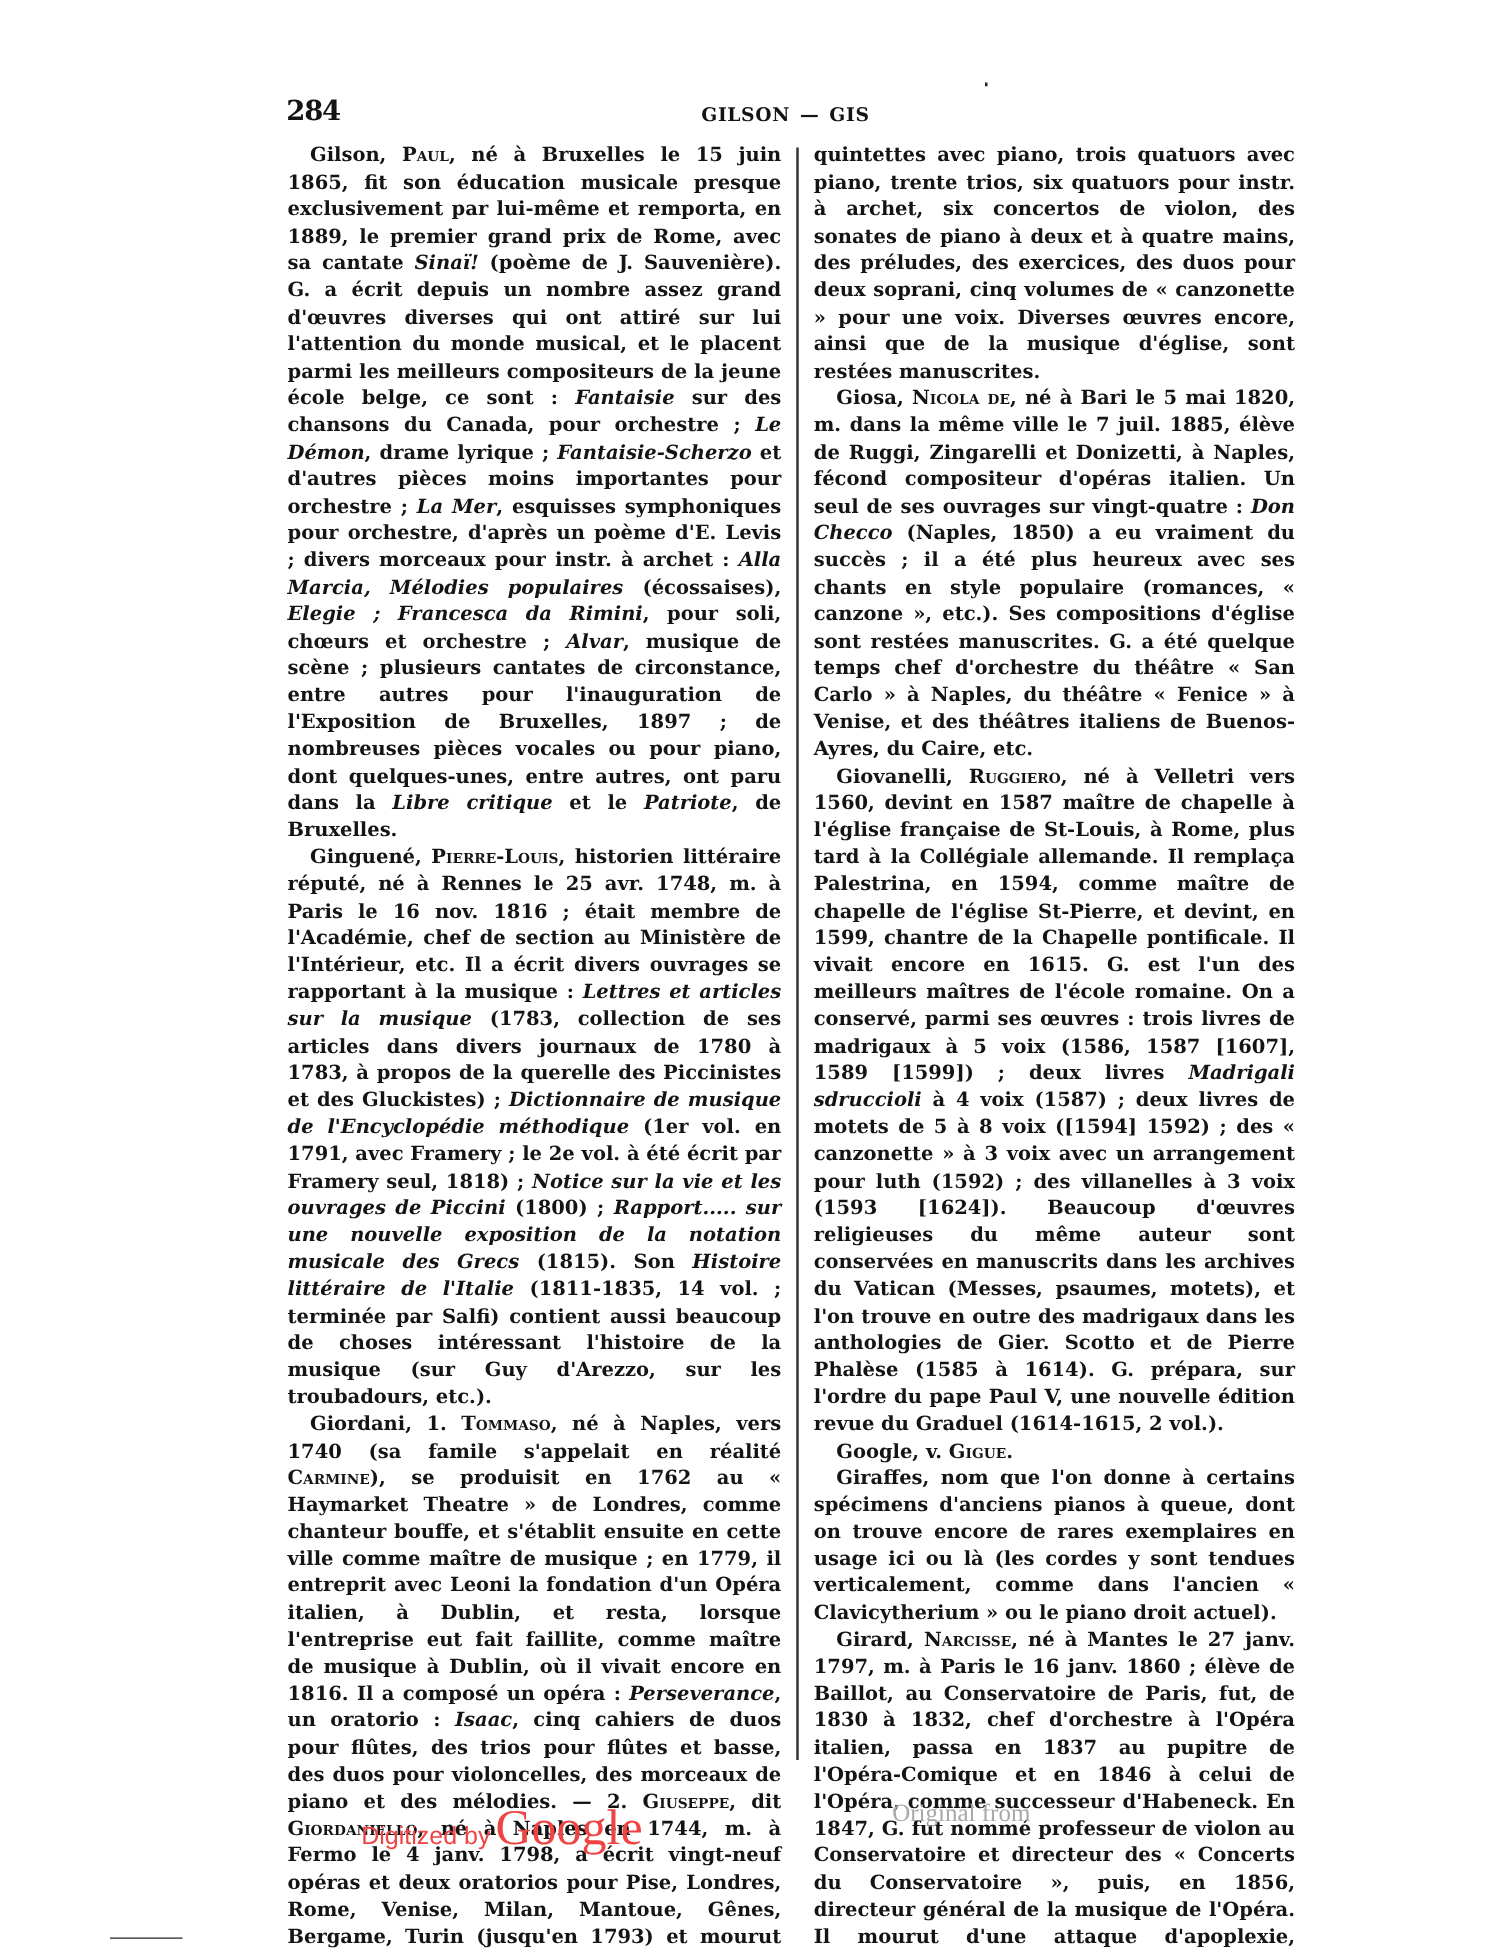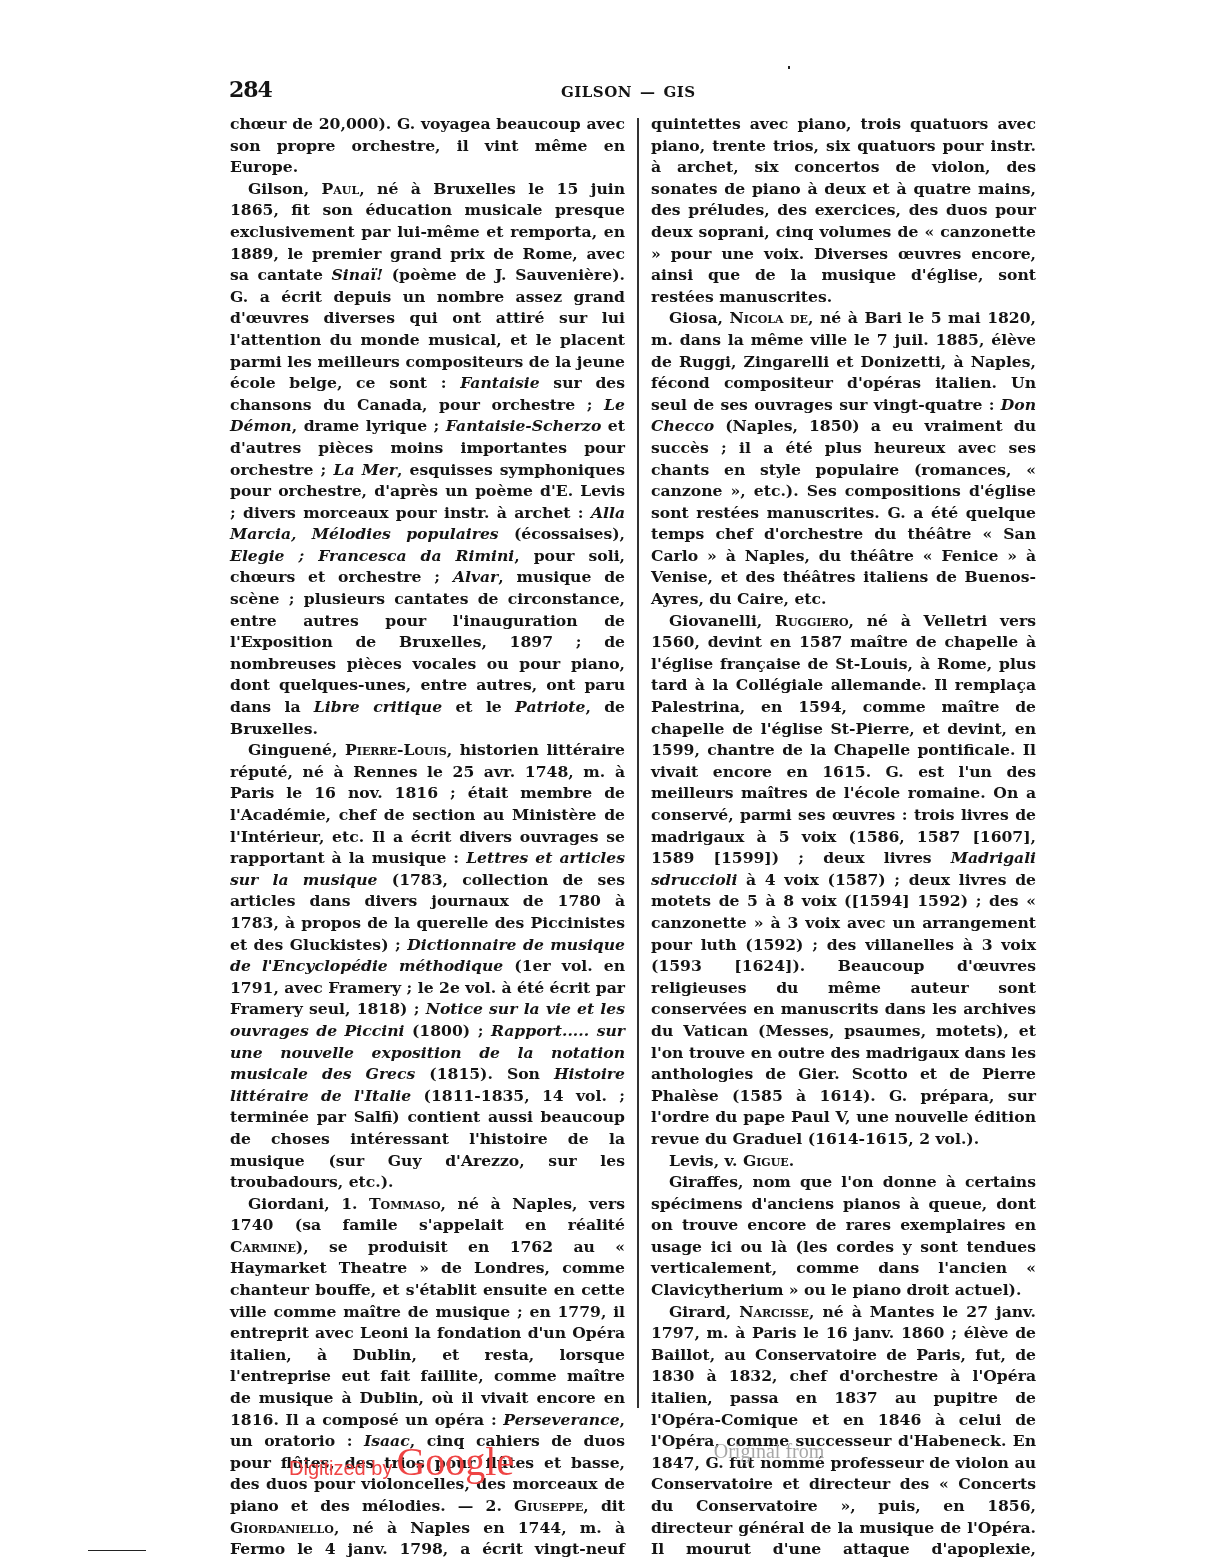--- a/index.html
+++ b/index.html
@@ -30,33 +30,32 @@
 <body>
 
 <div>
   <div class="page-number">284</div>
   <div class="running-head">
     <span>GILSON</span><span class="sep">—</span><span>GIS</span>
   </div>
   <div class="stray-dot"></div>
 
   <div class="column col-left">
-    <p>chœur de 20,000). G. voyagea beaucoup avec son propre orchestre, il vint même en Europe.</p>
     <p class="entry"><span class="hw">Gilson,</span> <span class="sc">Paul</span><span>, né à Bruxelles le 15 juin 1865, fit son éducation musicale presque exclusivement par lui-même et remporta, en 1889, le premier grand prix de Rome, avec sa cantate </span><span class="it">Sinaï!</span><span> (poème de J. Sauvenière). G. a écrit depuis un nombre assez grand d'œuvres diverses qui ont attiré sur lui l'attention du monde musical, et le placent parmi les meilleurs compositeurs de la jeune école belge, ce sont : </span><span class="it">Fantaisie</span><span> sur des chansons du Canada, pour orchestre ; </span><span class="it">Le Démon</span><span>, drame lyrique ; </span><span class="it">Fantaisie-Scherzo</span><span> et d'autres pièces moins importantes pour orchestre ; </span><span class="it">La Mer</span><span>, esquisses symphoniques pour orchestre, d'après un poème d'E. Levis ; divers morceaux pour instr. à archet : </span><span class="it">Alla Marcia, Mélodies populaires</span><span> (écossaises), </span><span class="it">Elegie ; Francesca da Rimini</span><span>, pour soli, chœurs et orchestre ; </span><span class="it">Alvar</span><span>, musique de scène ; plusieurs cantates de circonstance, entre autres pour l'inauguration de l'Exposition de Bruxelles, 1897 ; de nombreuses pièces vocales ou pour piano, dont quelques-unes, entre autres, ont paru dans la </span><span class="it">Libre critique</span><span> et le </span><span class="it">Patriote</span><span>, de Bruxelles.</span></p>
     <p class="entry"><span class="hw">Ginguené,</span> <span class="sc">Pierre-Louis</span><span>, historien littéraire réputé, né à Rennes le 25 avr. 1748, m. à Paris le 16 nov. 1816 ; était membre de l'Académie, chef de section au Ministère de l'Intérieur, etc. Il a écrit divers ouvrages se rapportant à la musique : </span><span class="it">Lettres et articles sur la musique</span><span> (1783, collection de ses articles dans divers journaux de 1780 à 1783, à propos de la querelle des Piccinistes et des Gluckistes) ; </span><span class="it">Dictionnaire de musique de l'Encyclopédie méthodique</span><span> (1er vol. en 1791, avec Framery ; le 2e vol. à été écrit par Framery seul, 1818) ; </span><span class="it">Notice sur la vie et les ouvrages de Piccini</span><span> (1800) ; </span><span class="it">Rapport..... sur une nouvelle exposition de la notation musicale des Grecs</span><span> (1815). Son </span><span class="it">Histoire littéraire de l'Italie</span><span> (1811-1835, 14 vol. ; terminée par Salfi) contient aussi beaucoup de choses intéressant l'histoire de la musique (sur Guy d'Arezzo, sur les troubadours, etc.).</span></p>
     <p class="entry"><span class="hw">Giordani,</span><span> 1. </span><span class="sc">Tommaso</span><span>, né à Naples, vers 1740 (sa famile s'appelait en réalité </span><span class="sc">Carmine</span><span>), se produisit en 1762 au « Haymarket Theatre » de Londres, comme chanteur bouffe, et s'établit ensuite en cette ville comme maître de musique ; en 1779, il entreprit avec Leoni la fondation d'un Opéra italien, à Dublin, et resta, lorsque l'entreprise eut fait faillite, comme maître de musique à Dublin, où il vivait encore en 1816. Il a composé un opéra : </span><span class="it">Perseverance</span><span>, un oratorio : </span><span class="it">Isaac</span><span>, cinq cahiers de duos pour flûtes, des trios pour flûtes et basse, des duos pour violoncelles, des morceaux de piano et des mélodies. — 2. </span><span class="sc">Giuseppe</span><span>, dit </span><span class="sc">Giordaniello</span><span>, né à Naples en 1744, m. à Fermo le 4 janv. 1798, a écrit vingt-neuf opéras et deux oratorios pour Pise, Londres, Rome, Venise, Milan, Mantoue, Gênes, Bergame, Turin (jusqu'en 1793) et mourut maître de chapelle de la cathédrale de Fermo, où il avait été appelé en 1791. G. a publié : six</span></p>
   </div>
 
   <div class="divider" style="top:118px;height:1290px;"></div>
 
   <div class="column col-right">
     <p>quintettes avec piano, trois quatuors avec piano, trente trios, six quatuors pour instr. à archet, six concertos de violon, des sonates de piano à deux et à quatre mains, des préludes, des exercices, des duos pour deux soprani, cinq volumes de « canzonette » pour une voix. Diverses œuvres encore, ainsi que de la musique d'église, sont restées manuscrites.</p>
     <p class="entry"><span class="hw">Giosa,</span> <span class="sc">Nicola de</span><span>, né à Bari le 5 mai 1820, m. dans la même ville le 7 juil. 1885, élève de Ruggi, Zingarelli et Donizetti, à Naples, fécond compositeur d'opéras italien. Un seul de ses ouvrages sur vingt-quatre : </span><span class="it">Don Checco</span><span> (Naples, 1850) a eu vraiment du succès ; il a été plus heureux avec ses chants en style populaire (romances, « canzone », etc.). Ses compositions d'église sont restées manuscrites. G. a été quelque temps chef d'orchestre du théâtre « San Carlo » à Naples, du théâtre « Fenice » à Venise, et des théâtres italiens de Buenos-Ayres, du Caire, etc.</span></p>
     <p class="entry"><span class="hw">Giovanelli,</span> <span class="sc">Ruggiero</span><span>, né à Velletri vers 1560, devint en 1587 maître de chapelle à l'église française de St-Louis, à Rome, plus tard à la Collégiale allemande. Il remplaça Palestrina, en 1594, comme maître de chapelle de l'église St-Pierre, et devint, en 1599, chantre de la Chapelle pontificale. Il vivait encore en 1615. G. est l'un des meilleurs maîtres de l'école romaine. On a conservé, parmi ses œuvres : trois livres de madrigaux à 5 voix (1586, 1587 [1607], 1589 [1599]) ; deux livres </span><span class="it">Madrigali sdruccioli</span><span> à 4 voix (1587) ; deux livres de motets de 5 à 8 voix ([1594] 1592) ; des « canzonette » à 3 voix avec un arrangement pour luth (1592) ; des villanelles à 3 voix (1593 [1624]). Beaucoup d'œuvres religieuses du même auteur sont conservées en manuscrits dans les archives du Vatican (Messes, psaumes, motets), et l'on trouve en outre des madrigaux dans les anthologies de Gier. Scotto et de Pierre Phalèse (1585 à 1614). G. prépara, sur l'ordre du pape Paul V, une nouvelle édition revue du Graduel (1614-1615, 2 vol.).</span></p>
-    <p class="entry"><span class="hw">Levis,</span><span> v. </span><span class="sc">Gigue</span><span>.</span></p>
+    <p class="entry"><span class="hw">Google,</span><span> v. </span><span class="sc">Gigue</span><span>.</span></p>
     <p class="entry"><span class="hw">Giraffes,</span><span> nom que l'on donne à certains spécimens d'anciens pianos à queue, dont on trouve encore de rares exemplaires en usage ici ou là (les cordes y sont tendues verticalement, comme dans l'ancien « Clavicytherium » ou le piano droit actuel).</span></p>
     <p class="entry"><span class="hw">Girard,</span> <span class="sc">Narcisse</span><span>, né à Mantes le 27 janv. 1797, m. à Paris le 16 janv. 1860 ; élève de Baillot, au Conservatoire de Paris, fut, de 1830 à 1832, chef d'orchestre à l'Opéra italien, passa en 1837 au pupitre de l'Opéra-Comique et en 1846 à celui de l'Opéra, comme successeur d'Habeneck. En 1847, G. fut nommé professeur de violon au Conservatoire et directeur des « Concerts du Conservatoire », puis, en 1856, directeur général de la musique de l'Opéra. Il mourut d'une attaque d'apoplexie, pendant qu'il dirigeait une représentation des « Huguenots ».</span></p>
 
   </div>
 
   <div class="footer-google">
     <span class="small">Digitized by</span><span class="big">Google</span>
   </div>
   <div class="footer-umich">
     <div class="l1">Original from</div>

